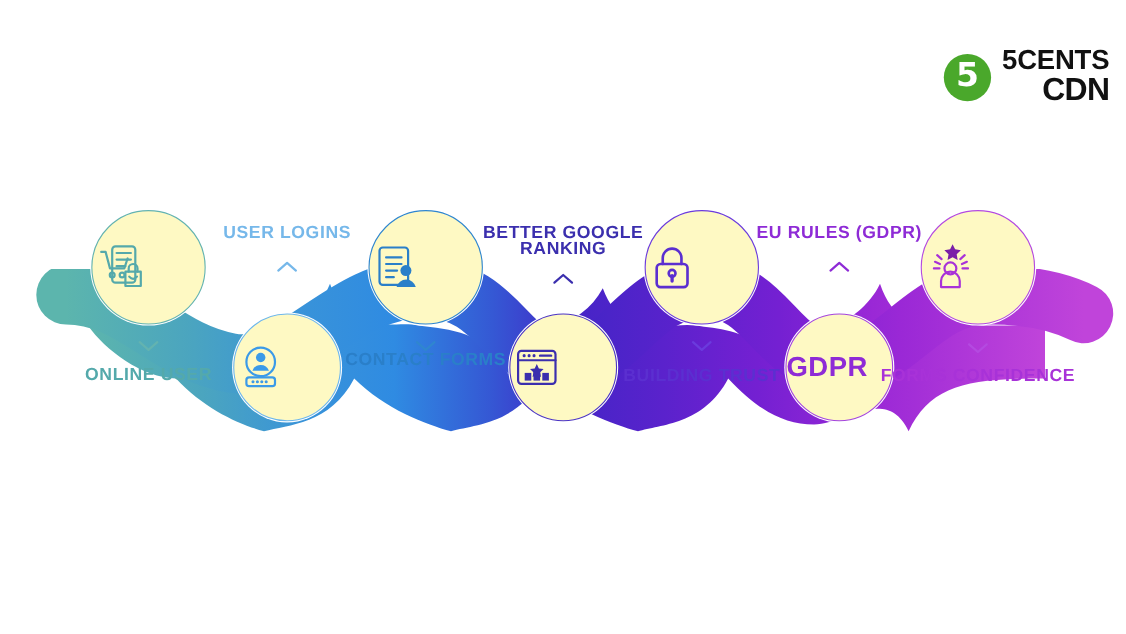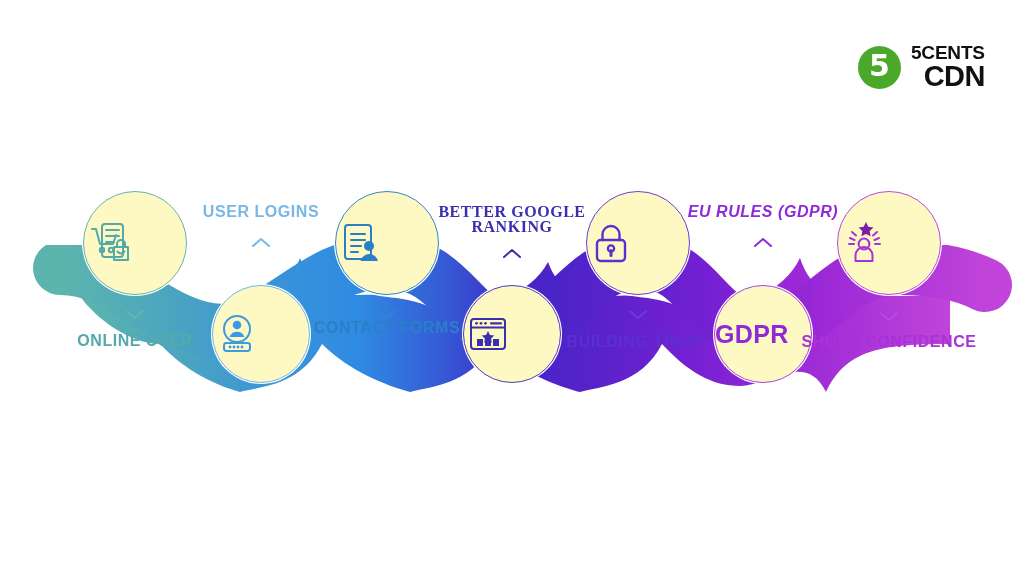--- a/index.html
+++ b/index.html
@@ -42,21 +42,21 @@
     line-height: 1;
     font-family: "DejaVu Sans", sans-serif;
     margin-top: -2px;
   }
   #brand-logo .logo-words {
     display: flex;
     flex-direction: column;
     line-height: 0.95;
   }
   #brand-logo .logo-top {
-    font-size: 19px;
+    font-size: 25px;
     font-weight: bold;
     letter-spacing: -0.2px;
     color: #111111;
   }
   #brand-logo .logo-bottom {
     font-size: 29px;
     font-weight: bold;
     letter-spacing: -0.6px;
     color: #111111;
     margin-top: 1px;
@@ -261,21 +261,21 @@
         <circle cx="12.5" cy="13.3" r="1.4" fill="#3b2fae" stroke="none"></circle>
         <circle cx="17" cy="13.3" r="1.4" fill="#3b2fae" stroke="none"></circle>
         <circle cx="21.5" cy="13.3" r="1.4" fill="#3b2fae" stroke="none"></circle>
         <line x1="27" y1="13.3" x2="37" y2="13.3" stroke-width="2.2"></line>
         <path d="M24 21 l1.9 3.9 4.3 .6 -3.1 3 .7 4.3 -3.8-2 -3.8 2 .7-4.3 -3.1-3 4.3-.6 z" fill="#3b2fae" stroke="none"></path>
         <rect x="13" y="29" width="6" height="7" fill="#3b2fae" stroke="none"></rect>
         <rect x="21" y="25.5" width="6" height="10.5" fill="#3b2fae" stroke="none"></rect>
         <rect x="29" y="29" width="6" height="7" fill="#3b2fae" stroke="none"></rect>
       </svg>
     </div>
-    <div class="node-label" style="top:-130px; color:#3b2fae; width:160px; left:-80px;font-family:Liberation Serif, serif;">BETTER GOOGLE RANKING</div>
+    <div class="node-label" style="top:-130px; color:#3b2fae; width:160px; left:-80px;">BETTER GOOGLE RANKING</div>
     <svg class="node-chevron" style="top:-88px;" viewBox="0 0 28 16" fill="none" stroke="#3b2fae" stroke-width="2" stroke-linecap="round" stroke-linejoin="round">
       <polyline points="6,11 14,4 22,11"></polyline>
     </svg>
   </div>
 
   <div class="node" style="left:638px; top:243px;">
     <div class="node-circle big" style="border-color:#6b3bdd;">
       <svg width="48" height="48" viewBox="0 0 48 48" fill="none" stroke="#5b2fd0" stroke-width="2.4" stroke-linecap="round" stroke-linejoin="round">
         <rect x="10" y="21" width="28" height="21" rx="3.5"></rect>
         <path d="M15.5 21 v-5.5 a8.5 8.5 0 0 1 17 0 v5.5"></path>
@@ -286,21 +286,21 @@
     <svg class="node-chevron" style="top:63px;" viewBox="0 0 28 16" fill="none" stroke="#6b3bdd" stroke-width="2" stroke-linecap="round" stroke-linejoin="round">
       <polyline points="6,5 14,12 22,5"></polyline>
     </svg>
     <div class="node-label" style="top:91px; color:#5b2fd0;">BUILDING TRUST</div>
   </div>
 
   <div class="node" style="left:763px; top:334px;">
     <div class="node-circle small" style="border-color:#a444dd;">
       <span class="gdpr-text" style="color:#8e2bd6;">GDPR</span>
     </div>
-    <div class="node-label" style="top:-130px; color:#8e2bd6;font-style:italic;">EU RULES (GDPR)</div>
+    <div class="node-label" style="top:-130px; color:#8e2bd6;">EU RULES (GDPR)</div>
     <svg class="node-chevron" style="top:-99px;" viewBox="0 0 28 16" fill="none" stroke="#8e2bd6" stroke-width="2" stroke-linecap="round" stroke-linejoin="round">
       <polyline points="6,11 14,4 22,11"></polyline>
     </svg>
   </div>
 
   <div class="node" style="left:889px; top:243px;">
     <div class="node-circle big" style="border-color:#b44ae0;">
       <svg width="52" height="52" viewBox="0 0 52 52" fill="none" stroke="#a832d8" stroke-width="2" stroke-linecap="round" stroke-linejoin="round">
         <path d="M28 5 l2.3 4.7 5.2 .8 -3.8 3.6 .9 5.2 -4.6-2.4 -4.6 2.4 .9-5.2 -3.8-3.6 5.2-.8 z" fill="#7b1fa8" stroke="none"></path>
         <line x1="12" y1="21" x2="16.5" y2="23"></line>
@@ -309,21 +309,21 @@
         <line x1="41" y1="21" x2="36.5" y2="23"></line>
         <line x1="39" y1="15" x2="35" y2="18.5"></line>
         <line x1="42" y1="27" x2="37" y2="27"></line>
         <circle cx="26" cy="27" r="5.4"></circle>
         <path d="M17.5 44 v-5.5 a8.5 8.5 0 0 1 17 0 v5.5 z"></path>
       </svg>
     </div>
     <svg class="node-chevron" style="top:65px;" viewBox="0 0 28 16" fill="none" stroke="#b44ae0" stroke-width="2" stroke-linecap="round" stroke-linejoin="round">
       <polyline points="6,5 14,12 22,5"></polyline>
     </svg>
-    <div class="node-label" style="top:91px; color:#a832d8;">SHOPS CONFIDENCE</div>
+    <div class="node-label" style="top:91px; color:#a832d8;">FORMS CONFIDENCE</div>
   </div>
 
 </div>
 
 <div id="brand-logo">
   <div class="logo-mark">
     <span>5</span>
   </div>
   <div class="logo-words">
     <div class="logo-top">5CENTS</div>

